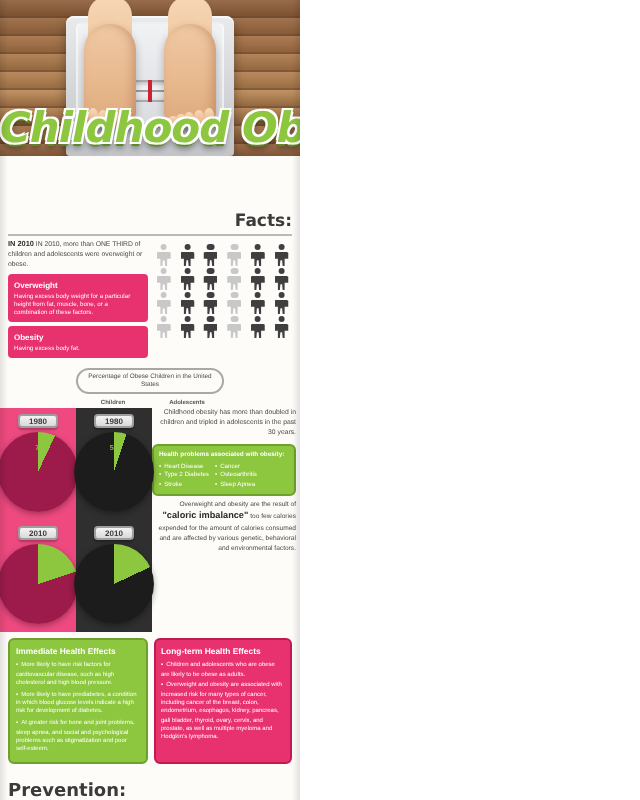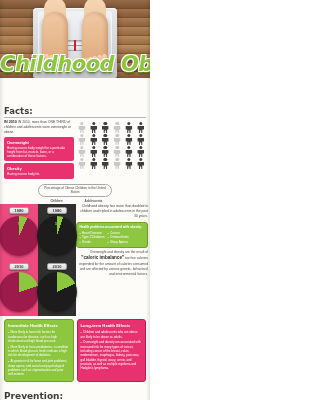--- a/index.html
+++ b/index.html
@@ -82,20 +82,21 @@
 
   
   .content { position: relative; padding: 2px 4px 0 4px; }
 
   .section-head {
     font-family: "DejaVu Sans", sans-serif;
     font-size: 8.5px; font-weight: bold; color: #3b3b3b;
     border-bottom: 1px solid #b9b9b9;
     padding-bottom: 1px; margin-bottom: 2px;
     display: block;
+    text-align: right;
   }
 
   .facts-row { display: flex; gap: 3px; }
   .facts-left { width: 70px; }
   .facts-right { width: 70px; padding-top: 1px; }
 
   .fact-lead {
     font-size: 3.4px; line-height: 1.45; color: #4a4a4a; margin-bottom: 2px;
   }
   .fact-lead b { color: #2b2b2b; font-size: 3.7px; }

